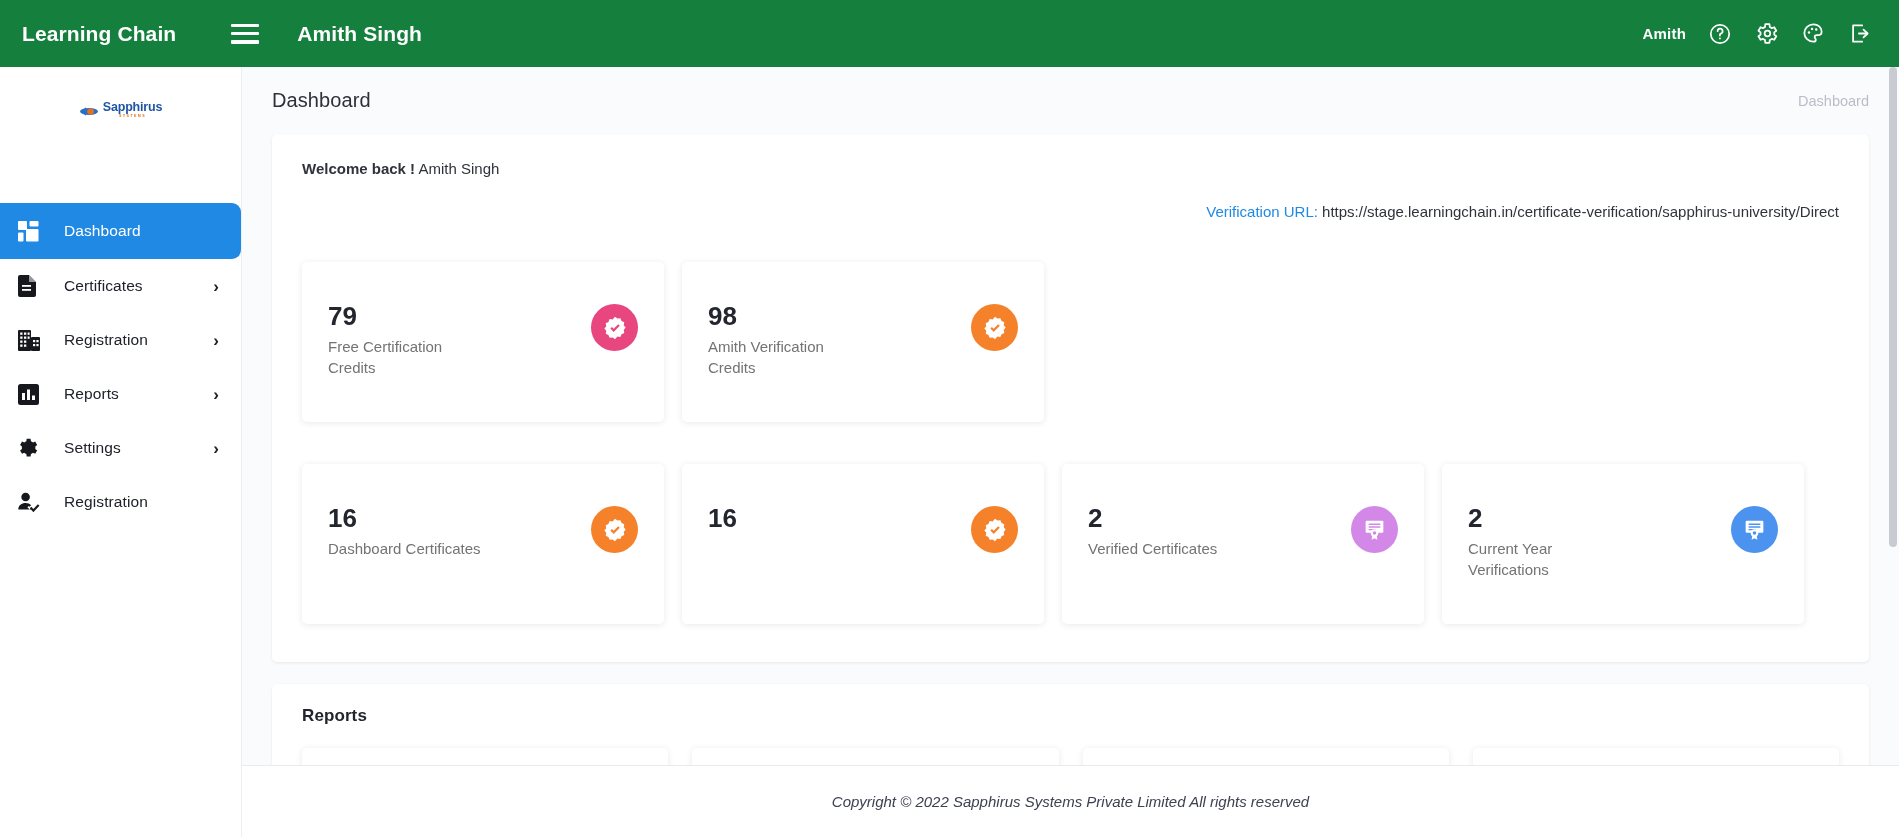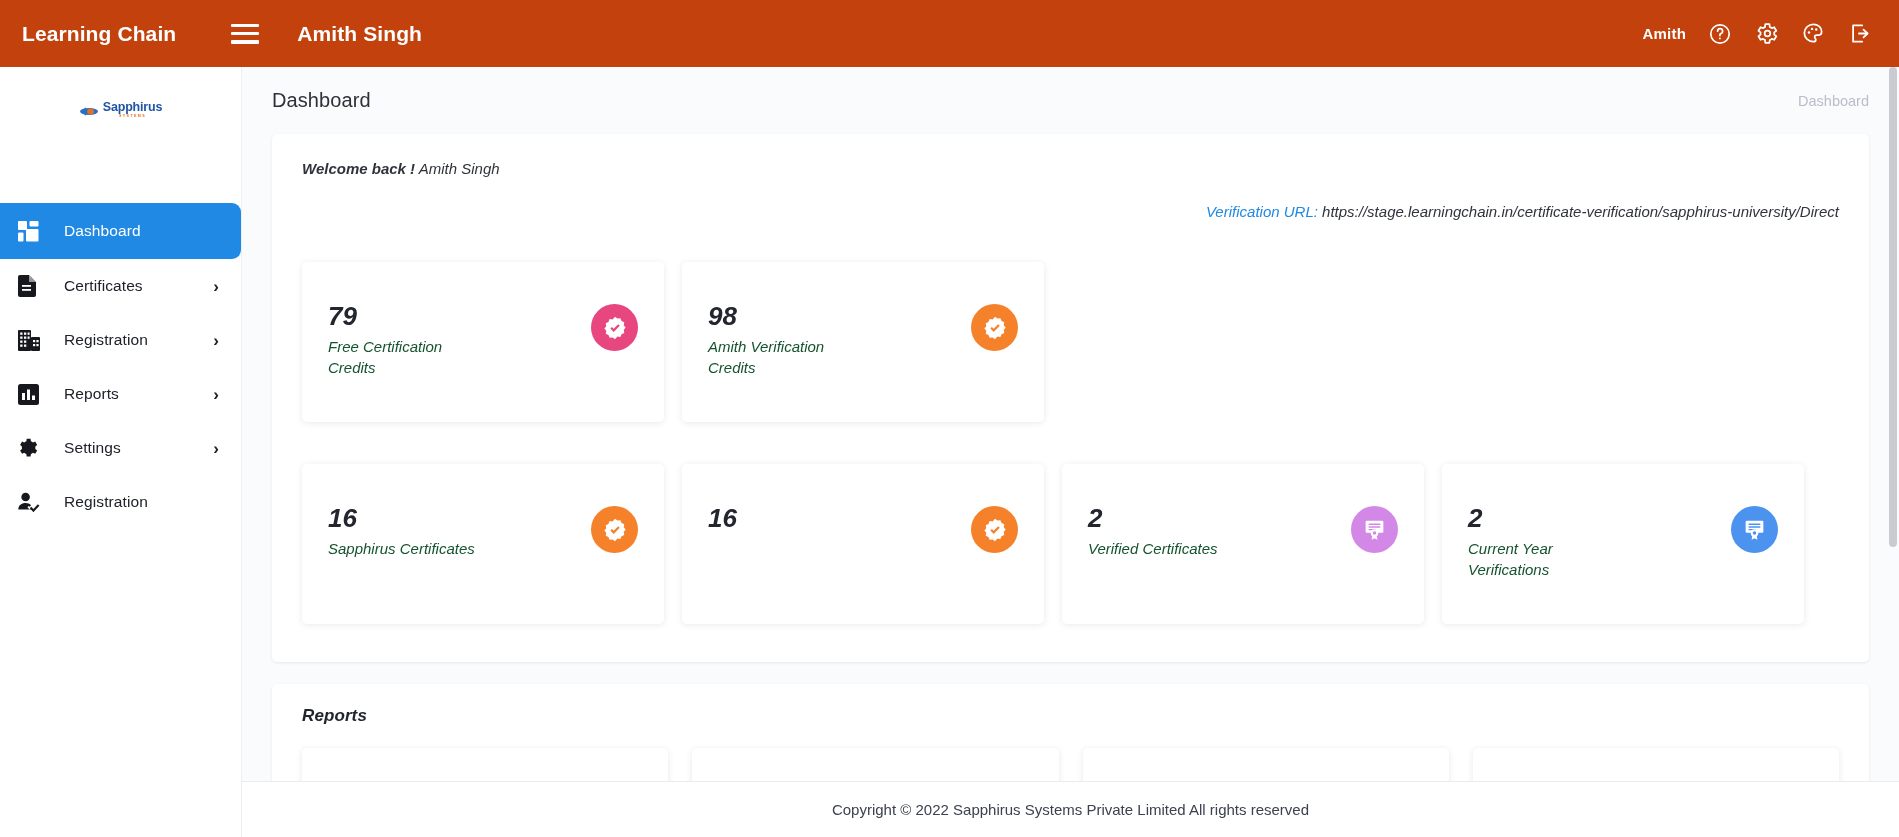--- a/index.html
+++ b/index.html
@@ -7,21 +7,21 @@
     width: 1899px; height: 837px;
     overflow: hidden;
     font-family: "Liberation Sans", sans-serif;
     background: #ffffff;
   }
 
   
   .topbar {
     position: absolute; top: 0; left: 0;
     width: 1899px; height: 67px;
-    background: #c2410c;
+    background: #15803d;
     display: flex; align-items: center;
     z-index: 40;
   }
   .brand {
     color: #fff; font-size: 21px; font-weight: bold;
     letter-spacing: .1px; margin-left: 22px;
   }
   .hamburger {
     margin-left: 55px; width: 28px; height: 20px;
     display: flex; flex-direction: column; justify-content: space-between;
@@ -89,64 +89,63 @@
     display:flex; align-items:center;
     padding: 22px 30px 0 30px;
   }
   .page-title { font-size: 20px; color:#2e3138; letter-spacing:.1px; }
   .breadcrumb { margin-left:auto; font-size:14.5px; color:#b9bdc9; }
 
   .panel {
     margin: 22px 30px 0 30px;
     background:#fff; border-radius: 5px;
     box-shadow: 0 1px 3px rgba(20,30,60,.09);
-    font-style: italic;
   }
 
   .welcome-panel { padding: 26px 30px 38px 30px; min-height: 300px; position:relative; }
   .wb-line { font-size:15px; color:#30333b; }
   .wb-strong { font-weight: bold; }
   .vurl-line { margin-top: 26px; font-size:15px; color:#30333b;text-align:right; }
   .vurl-label { color:#2089e4; font-weight:500; }
 
   
   .cards-row { display:flex; gap: 18px; margin-top: 42px; }
   .stat-card {
     width: 362px; height: 160px;
     background:#fff; border-radius: 5px;
     box-shadow: 0 1px 6px rgba(25,35,70,.10);
     display:flex; align-items:flex-start;
     padding: 40px 26px 0 26px;
   }
   .stat-text { flex: 1; }
   .stat-num { font-size: 26px; font-weight: bold; color:#24262f; line-height:1.1; }
-  .stat-label { font-size:15px; color:#14532d; margin-top:5px; line-height:1.45; max-width: 160px; }
+  .stat-label { font-size:15px; color:#737373; margin-top:5px; line-height:1.45; max-width: 160px; }
   .stat-icon {
     width: 47px; height: 47px; border-radius: 50%;
     display:flex; align-items:center; justify-content:center;
     flex: 0 0 auto; margin-top: 2px;
   }
 
   .reports-panel { padding: 22px 30px 30px 30px; }
   .reports-title { font-size: 17px; font-weight: bold; color:#22252d; letter-spacing:.1px; }
   .reports-grid { display:flex; gap: 24px; margin-top: 22px; }
   .report-card {
     flex: 1; height: 150px;
     background:#fff; border-radius:5px;
     box-shadow: 0 1px 6px rgba(25,35,70,.10);
   }
 
   
   .footer {
     position:absolute; left: 242px; bottom: 0;
-    width: 1657px; height: 56px;
+    width: 1657px; height: 72px;
     background:#fff; border-top:1px solid #e9ebef;
     display:flex; align-items:center; justify-content:center;
     z-index: 50;
-    font-size: 15px; color:#3d4150;
+    font-size: 15px; color:#3d4150;font-style:italic;
   }
 
   
   .vscroll {
     position:absolute; top: 67px; right: 0;
     width: 13px; height: 770px; background: transparent; z-index: 45;
   }
   .vscroll-thumb {
     position:absolute; top: 0; right: 2px;
     width: 8px; height: 480px; background:#c8ccd2; border-radius: 4px;
@@ -361,21 +360,21 @@
           </svg>
         </div>
       </div>
     </div>
 
     <div class="cards-row">
 
       <div class="stat-card">
         <div class="stat-text">
           <div class="stat-num">16</div>
-          <div class="stat-label">Sapphirus Certificates</div>
+          <div class="stat-label">Dashboard Certificates</div>
         </div>
         <div class="stat-icon" style="background:#f5822b">
           <svg width="26" height="26" viewBox="0 0 24 24" fill="#ffffff">
             <path d="M12 1.6l2.2 1.7 2.75-.35 1.1 2.55 2.5 1.2-.5 2.75 1.75 2.15-1.75 2.15.5 2.75-2.5 1.2-1.1 2.55-2.75-.35L12 22.4l-2.2-1.7-2.75.35-1.1-2.55-2.5-1.2.5-2.75L2.2 12.45 3.95 10.3l-.5-2.75 2.5-1.2 1.1-2.55 2.75.35z"></path>
             <path d="M10.8 15.6l-3.1-3.1 1.5-1.5 1.6 1.6 4.1-4.1 1.5 1.5z" fill="#f5822b"></path>
           </svg>
         </div>
       </div>
 
       <div class="stat-card">

